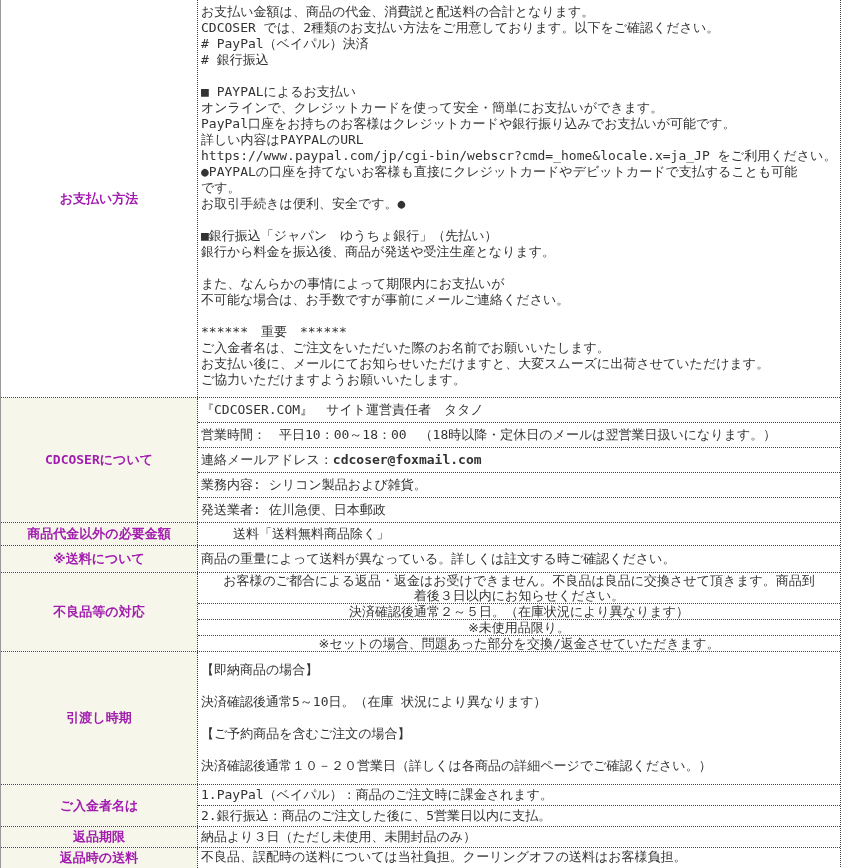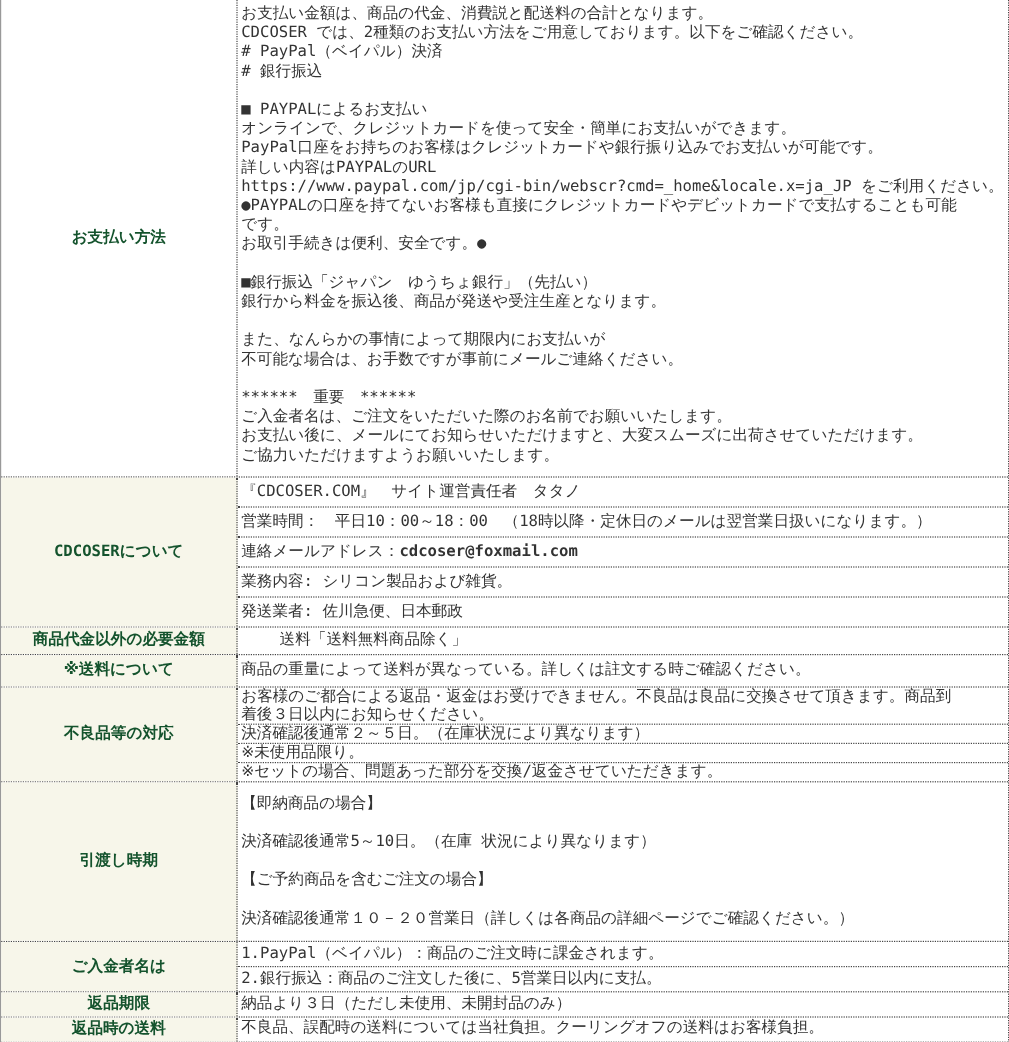--- a/index.html
+++ b/index.html
@@ -23,31 +23,31 @@
   .hcell{
     width:197px;
     min-width:197px;
     box-sizing:border-box;
     border-right:1px dotted #444444;
     display:flex;
     align-items:center;
     justify-content:center;
     text-align:center;
     font-weight:bold;
-    color:#14532d;
+    color:#a21caf;
     padding:2px 4px;
   }
   .cream{background:#f7f6ea;}
   .bcell{flex:1;min-width:0;}
   .txt{white-space:pre-wrap;padding:2px 3px;}
   .pad1{padding:4px 3px 9px 3px;}
   .sub{border-bottom:1px dotted #444444;}
   .sub:last-child{border-bottom:none;}
   .sub2{padding:4px 3px;white-space:pre-wrap;}
-  .sub5{padding:0 3px;line-height:15px;white-space:pre-wrap;}
+  .sub5{padding:0 3px;line-height:15px;white-space:pre-wrap;text-align:center;}
   .sub7{padding:2px 3px;white-space:pre-wrap;}
   .pad3{padding:3px 3px;margin-left:32px;}
   .pad4{padding:5px 3px;}
   .pad6{padding:10px 3px;}
   .pad8{padding:2px 3px;}
   .pad9{padding:1px 3px;}
   .email{font-weight:bold;}
 </style>
 </head>
 <body>

